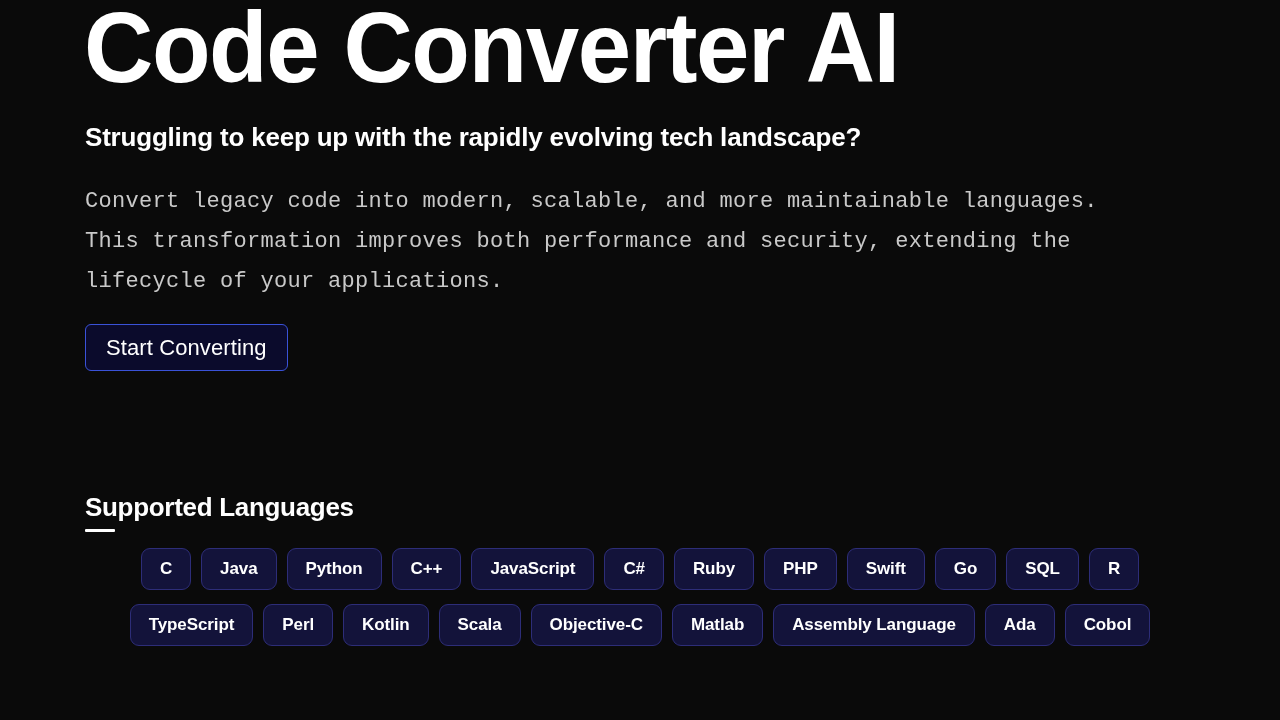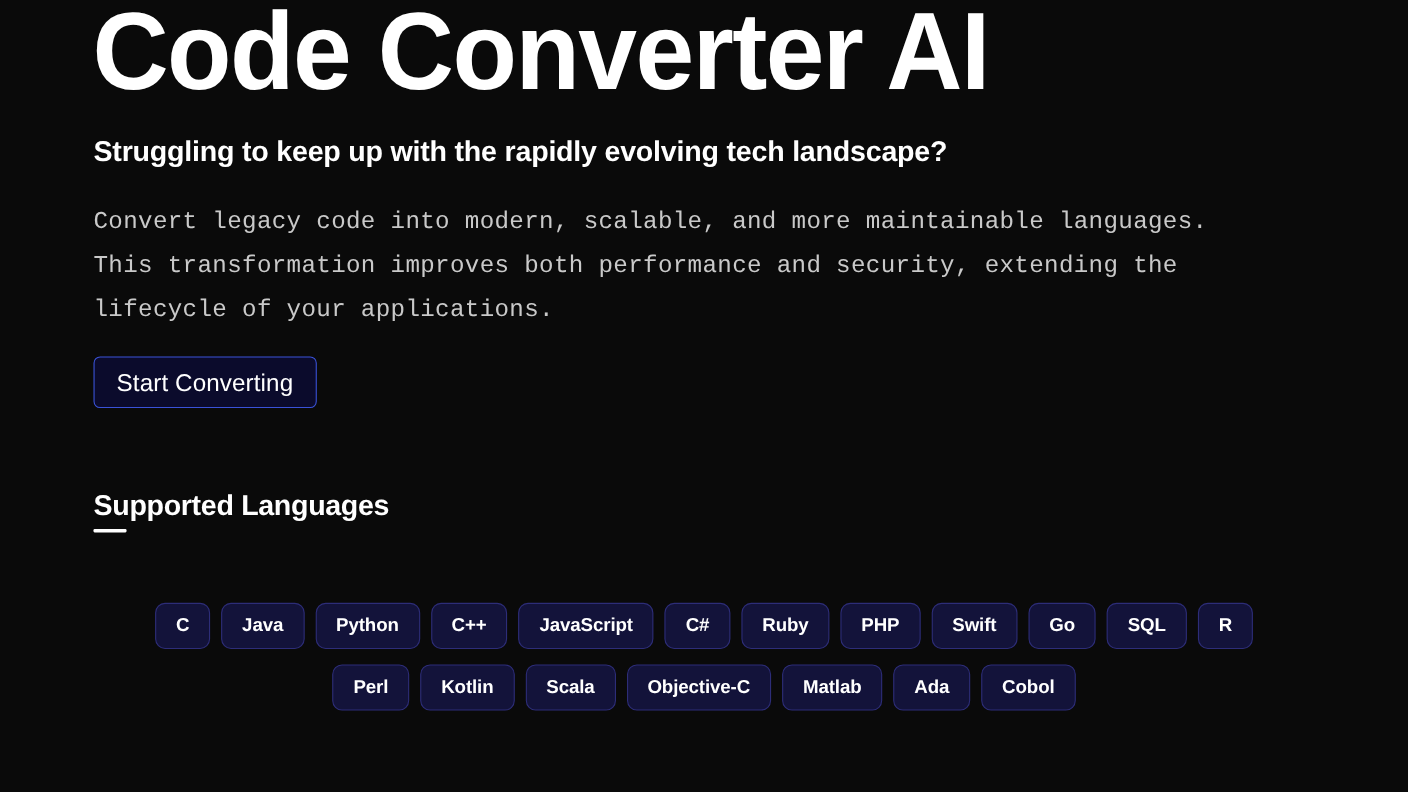--- a/index.html
+++ b/index.html
@@ -84,21 +84,21 @@
     font-weight: 400;
     letter-spacing: 0.1px;
     cursor: pointer;
     outline: none;
   }
 
   
   .section-heading-wrap {
     position: absolute;
     left: 85px;
-    top: 444px;
+    top: 492px;
   }
 
   .section-heading {
     font-size: 26px;
     font-weight: 700;
     color: #ffffff;
     letter-spacing: -0.3px;
     line-height: 1.2;
   }
 
@@ -173,23 +173,25 @@
         <div class="pill">JavaScript</div>
         <div class="pill">C#</div>
         <div class="pill">Ruby</div>
         <div class="pill">PHP</div>
         <div class="pill">Swift</div>
         <div class="pill">Go</div>
         <div class="pill">SQL</div>
         <div class="pill">R</div>
       </div>
       <div class="pill-row">
+        <div class="pill">TypeScript</div>
         <div class="pill">Perl</div>
         <div class="pill">Kotlin</div>
         <div class="pill">Scala</div>
         <div class="pill">Objective-C</div>
         <div class="pill">Matlab</div>
+        <div class="pill">Assembly Language</div>
         <div class="pill">Ada</div>
         <div class="pill">Cobol</div>
       </div>
     </div>
 
 </div>
 
 </body></html>

